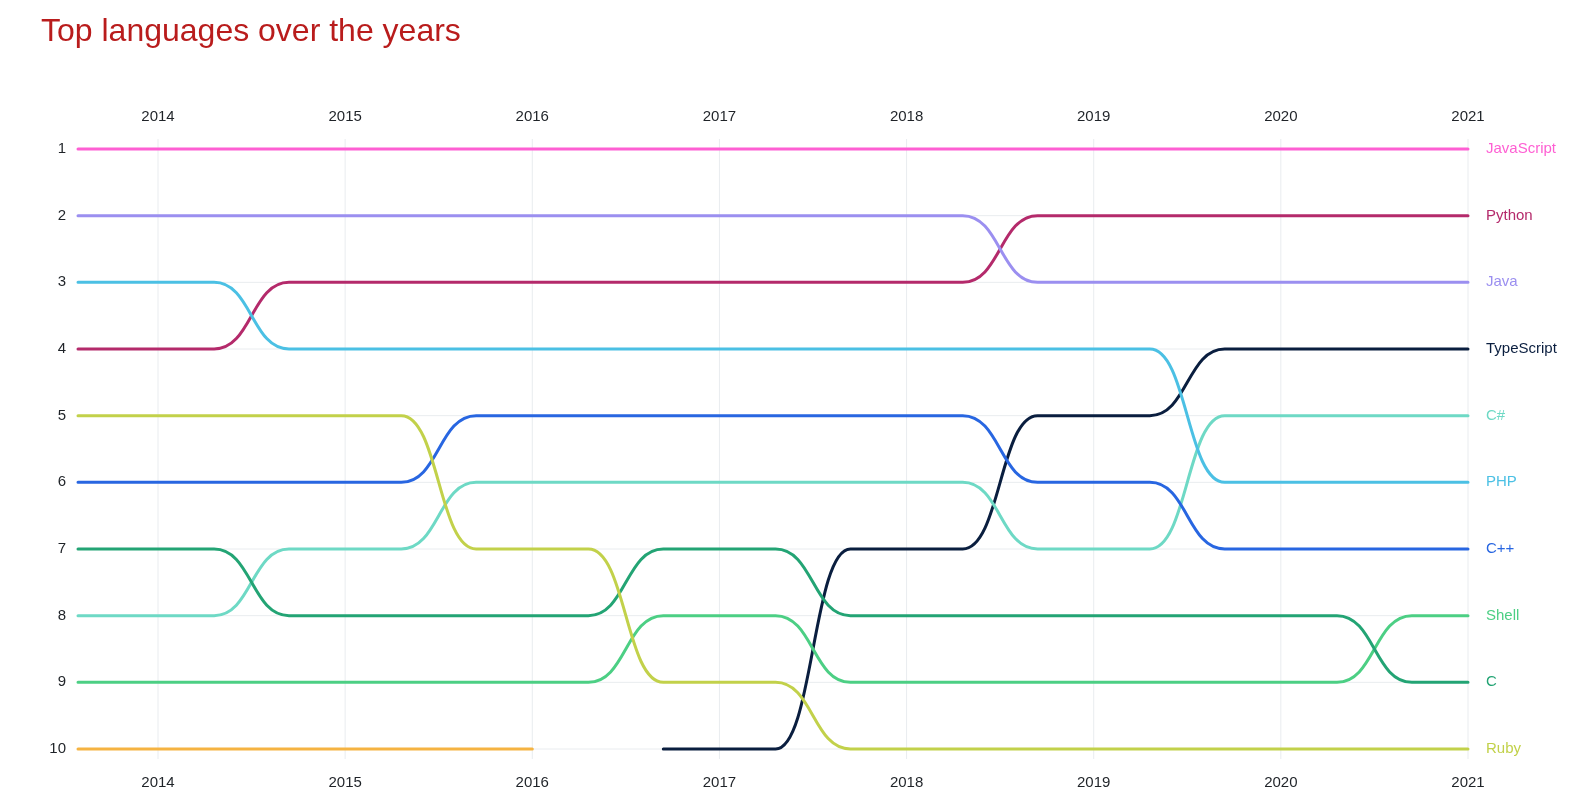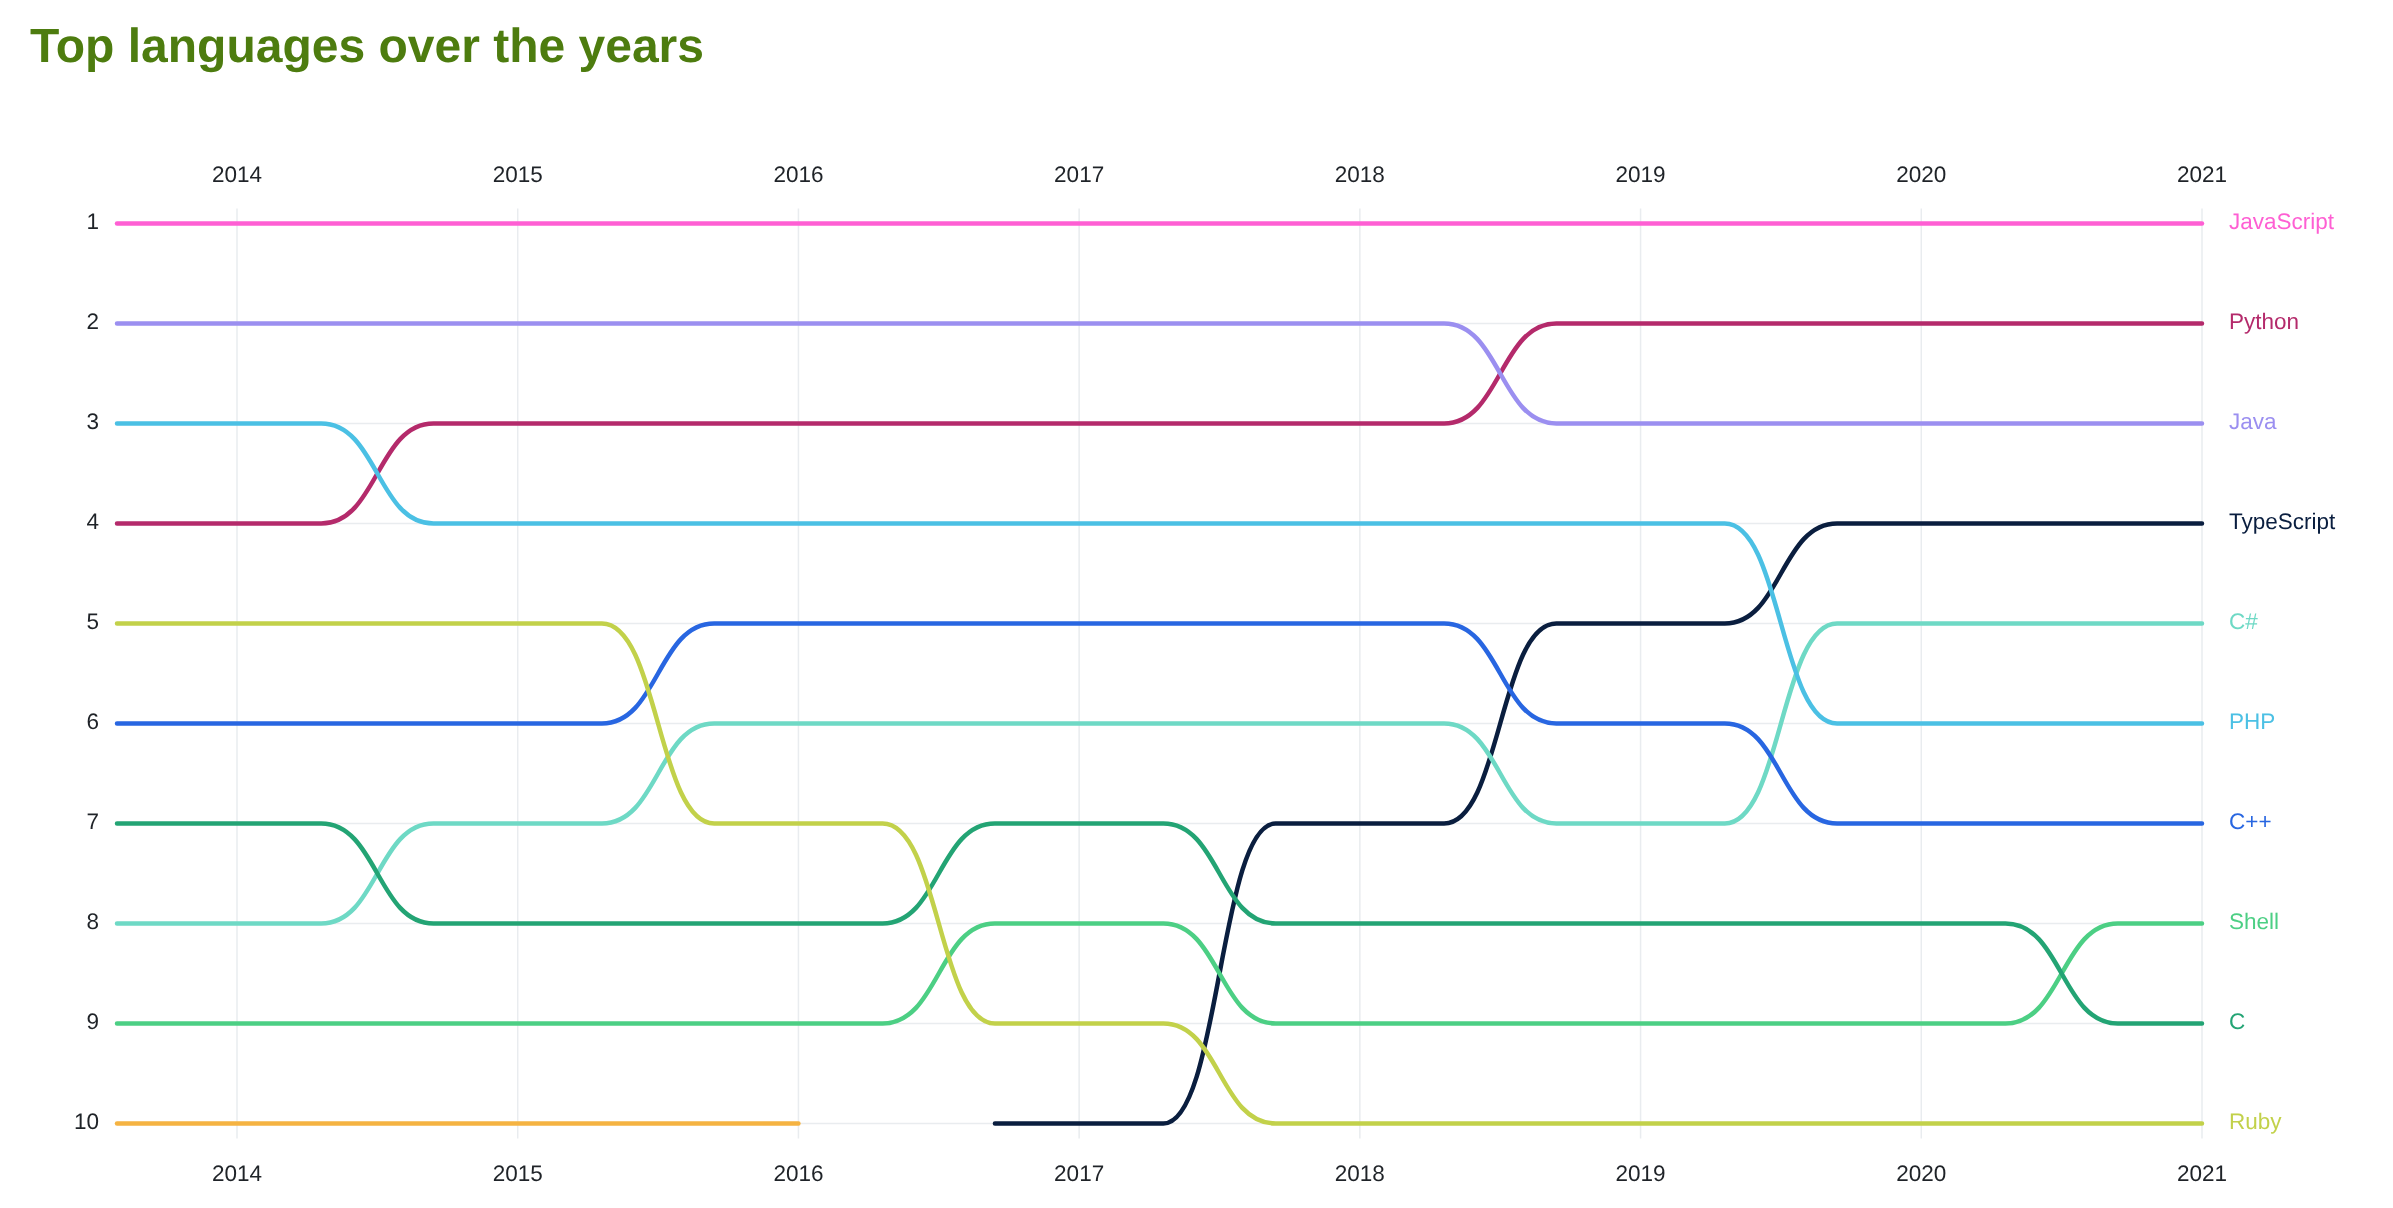--- a/index.html
+++ b/index.html
@@ -6,24 +6,24 @@
     body {
       font-family: -apple-system, BlinkMacSystemFont, "Segoe UI", Helvetica, Arial, sans-serif;
       background: #fff;
       width: 1595px;
       height: 805px;
       padding: 0 20px;
       overflow: hidden;
     }
     .title {
       font-size: 32px;
-      font-weight: 700;
-      color: #4d7c0f;
+      font-weight: 400;
+      color: #b91c1c;
       margin-top: 12px;
-      margin-left: 0;
+      margin-left: 21px;
     }
     .chart-wrap {
       position: relative;
       margin-top: 60px;
       margin-left: 8px;
     }
     svg { display: block; }
     .grid-line { stroke: #e9ecef; stroke-width: 1; }
     .rank-label {
       font-size: 15px;

